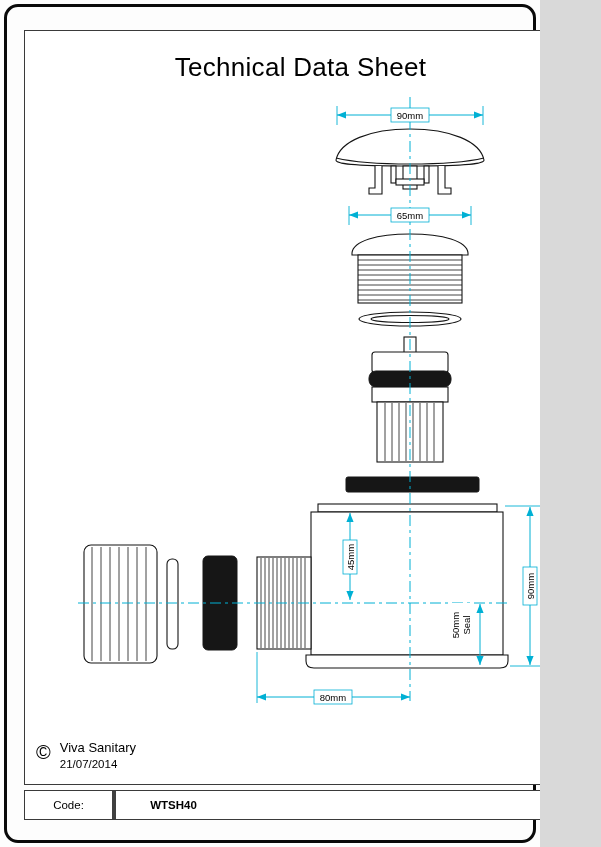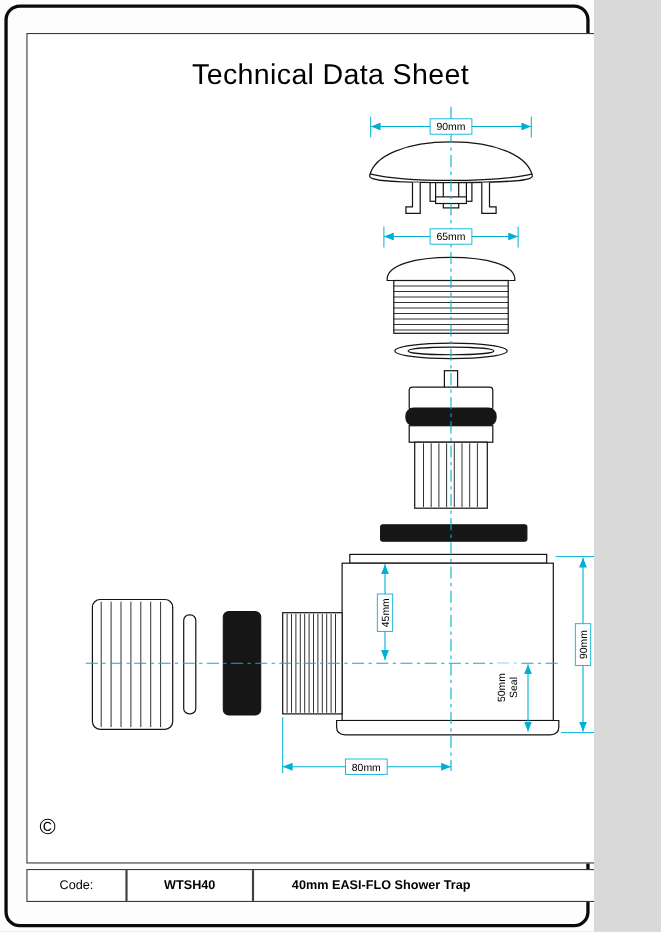--- a/index.html
+++ b/index.html
@@ -31,21 +31,21 @@
   text.dimtxt{ font-family:"Liberation Sans", sans-serif; font-size:9.5px; fill:#000; }
 
   .footer{ position:absolute; left:36px; top:740px; display:flex; align-items:flex-start; gap:9px; }
   .copyright{ font-size:20px; line-height:24px; }
   .company{ font-size:13px; color:#000; }
   .date{ font-size:11.5px; color:#000; margin-top:3px; }
 
   .spec-table{ position:absolute; left:24px; top:790px; width:553px; height:30px;
     display:flex; border:1px solid #3a3a3a; background:#fff; }
   .cell{ display:flex; align-items:center; justify-content:center; font-size:11.5px;
-    height:100%; border-right:2px solid #404040; color:#000; }
+    height:100%; border-right:4px solid #404040; color:#000; }
   .cell:last-child{ border-right:none; }
   .cell.value{ font-weight:bold; }
   .w1{ width:91px; } .w2{ width:115px; } .w3{ width:116px; } .w4{ width:231px; }
 </style>
 </head>
 <body>
 
 <div class="page">
   <div class="outer-border"></div>
   <div class="content-border"></div>
@@ -167,20 +167,23 @@
     <g>
       <line class="dim-ext" x1="257" y1="652" x2="257" y2="703"></line>
       <line class="dim" x1="257" y1="697" x2="410" y2="697" marker-start="url(#arw)" marker-end="url(#arw)"></line>
       <rect class="lblbox" x="314" y="690" width="38" height="14"></rect>
       <text class="dimtxt" x="333" y="700.5" text-anchor="middle">80mm</text>
     </g>
   </svg>
 
   <div class="footer">
     <span class="copyright">©</span>
+    <div>
+      <div class="company">Viva Sanitary</div>
+      <div class="date">21/07/2014</div>
+    </div>
   </div>
 
   <div class="spec-table">
     <div class="cell w1">Code:</div>
     <div class="cell w2 value">WTSH40</div>
-    <div class="cell w4 value">40mm EASI-FLO Shower Trap</div>
   </div>
 </div>
 
 </body></html>

